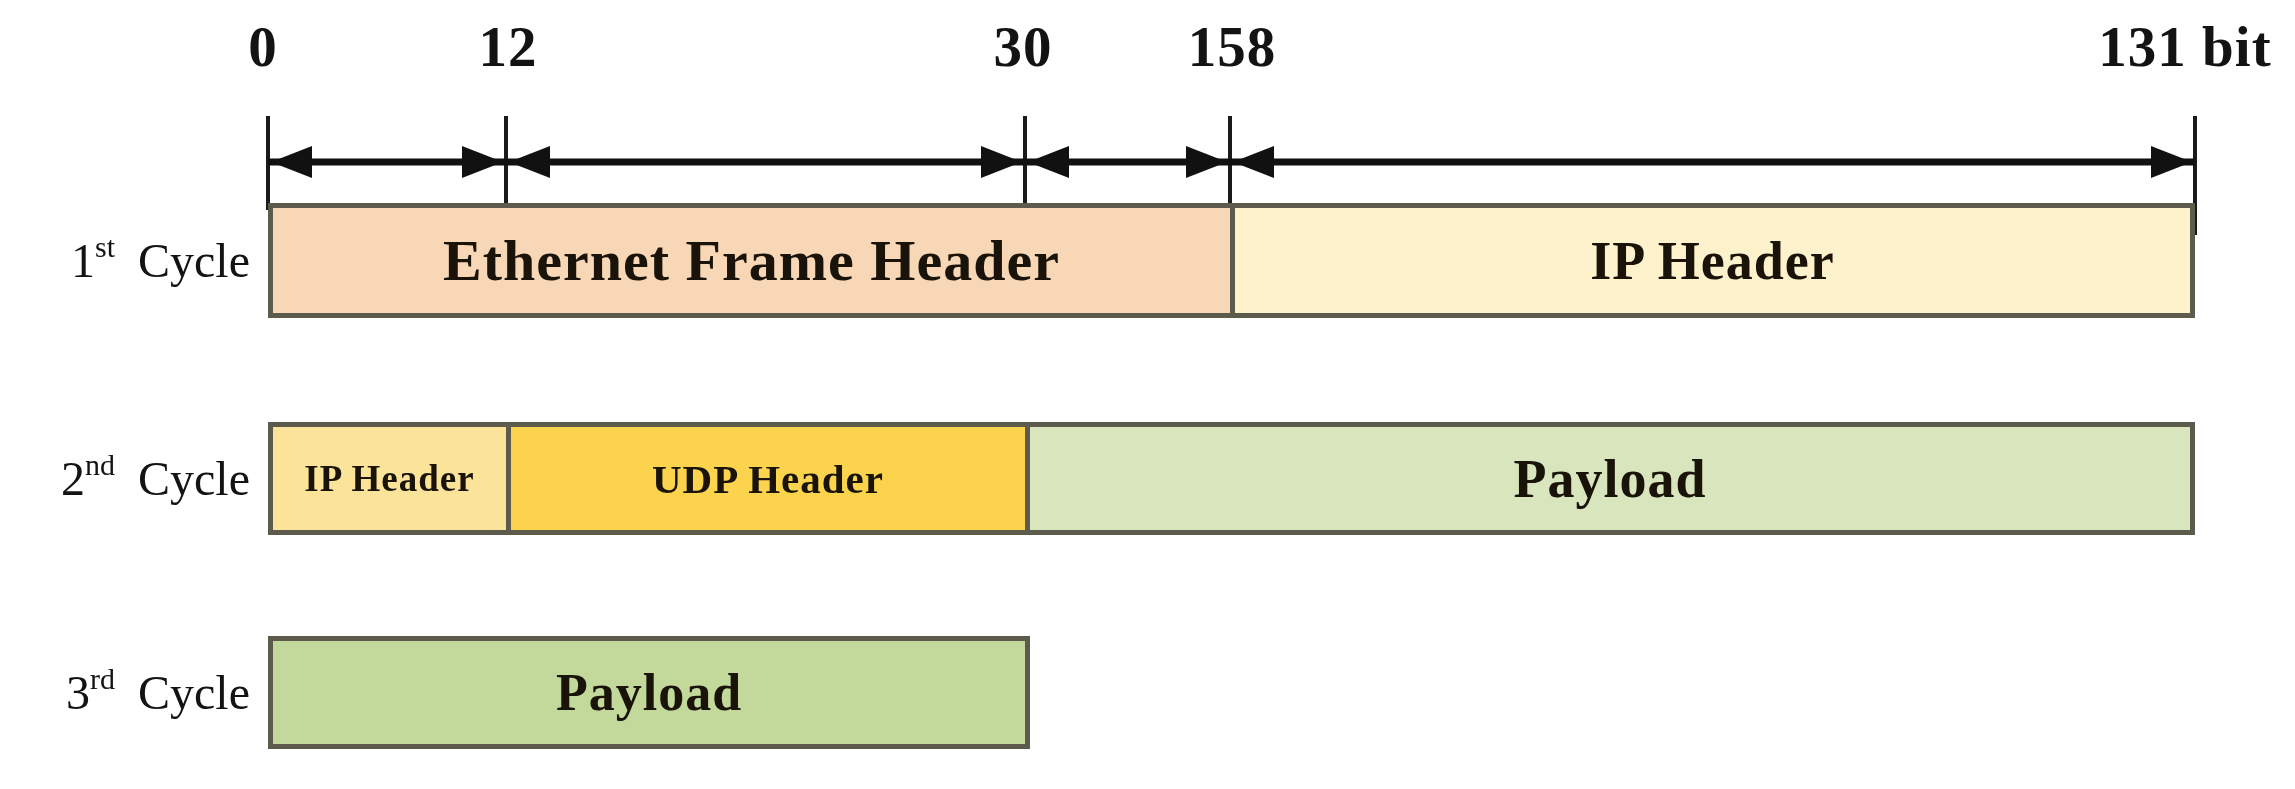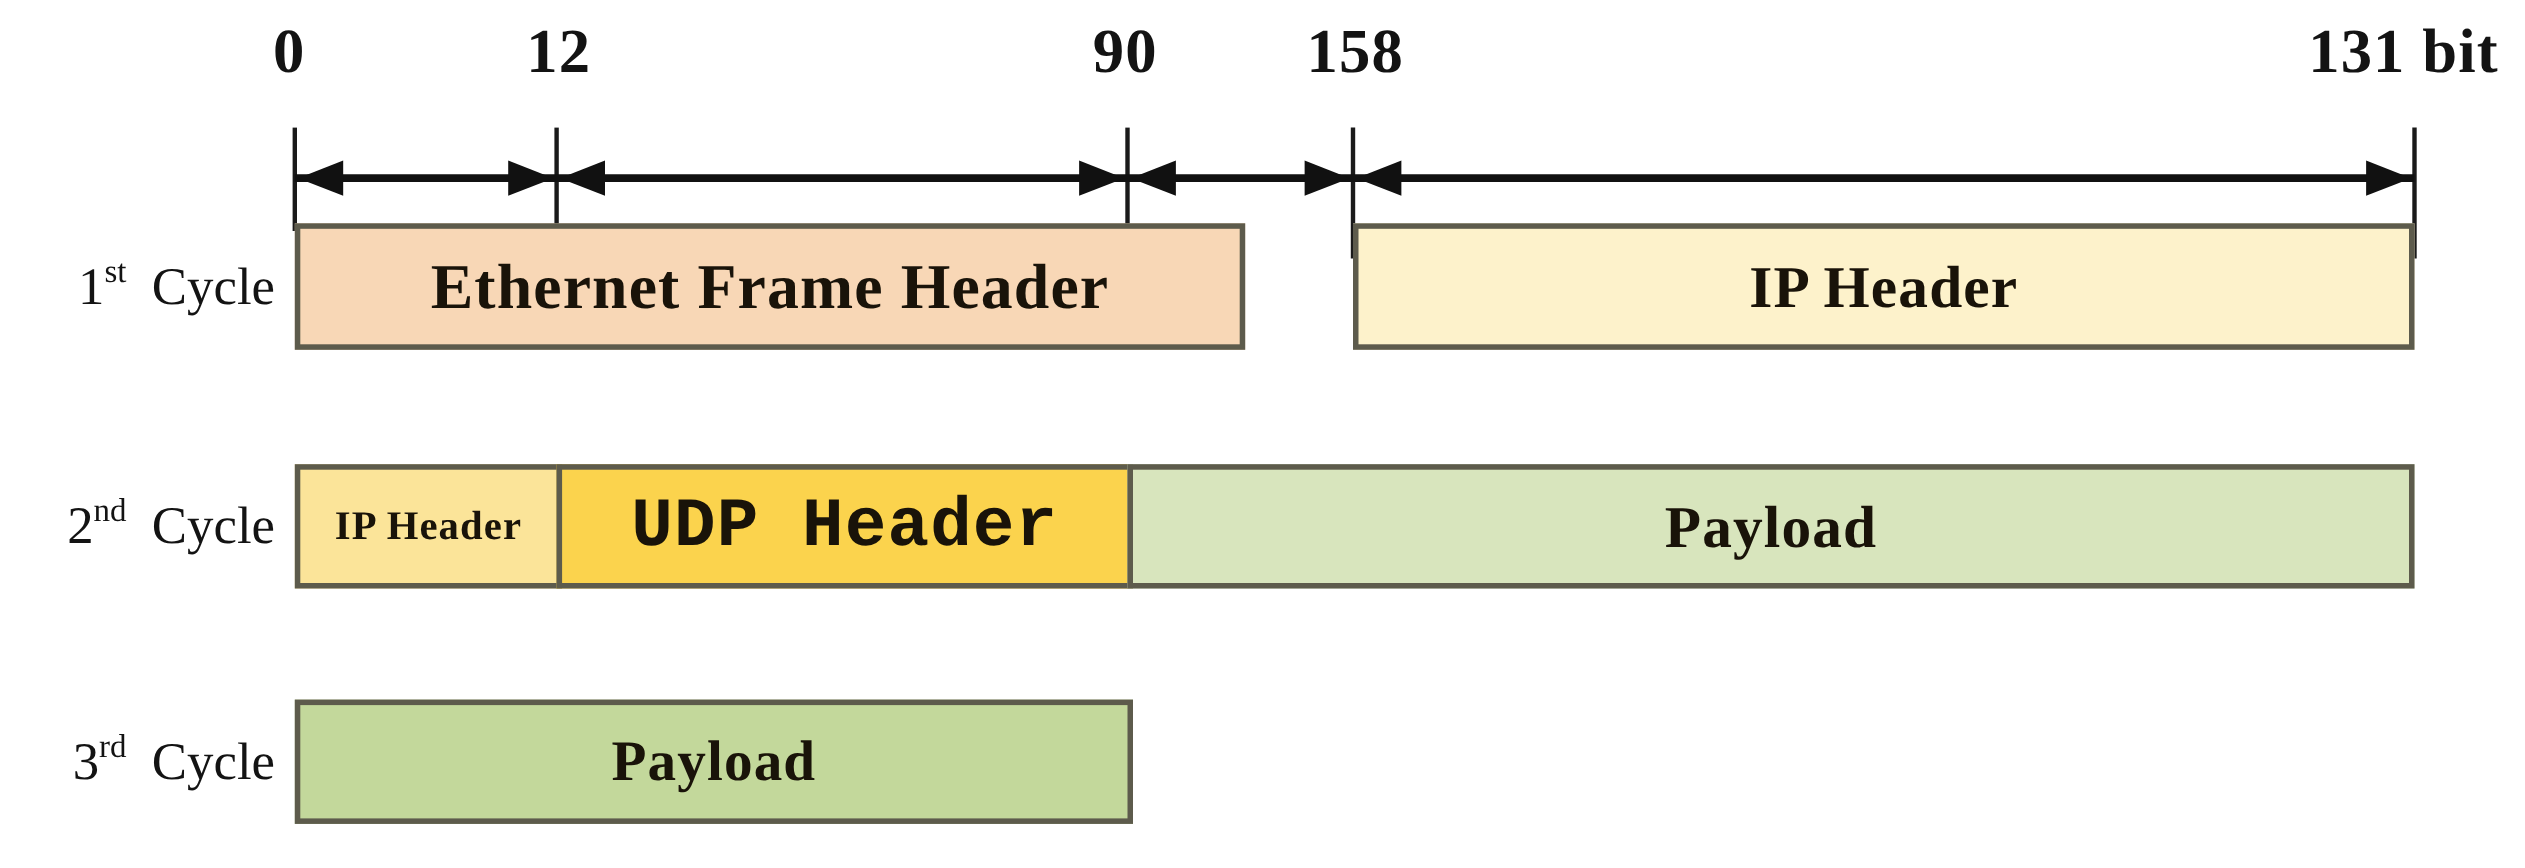--- a/index.html
+++ b/index.html
@@ -32,32 +32,32 @@
     box-sizing:border-box;
     display:flex;align-items:center;justify-content:center;
   }
   .seg-label{
     font-weight:bold;color:#191309;white-space:nowrap;
     letter-spacing:1px;
   }
   .fs-ethernet{font-size:58px;}
   .fs-ipheader1{font-size:54px;}
   .fs-ipheader2{font-size:37px;}
-  .fs-udp{font-size:63px;font-family:Liberation Mono, monospace;}
+  .fs-udp{font-size:41px;}
   .fs-payload2{font-size:54px;}
   .fs-payload3{font-size:52px;}
 </style>
 </head>
 <body>
 
 <div class="canvas">
 
   <div class="tick-label" style="left:263px">0</div>
   <div class="tick-label" style="left:508px">12</div>
-  <div class="tick-label" style="left:1023px">90</div>
+  <div class="tick-label" style="left:1023px">30</div>
   <div class="tick-label" style="left:1232px">158</div>
   <div class="tick-label" style="left:2185px">131 bit</div>
 
   <svg class="axis-svg" width="2295" height="240" viewBox="0 0 2295 240">
 
     <line x1="268" y1="116" x2="268" y2="210" stroke="#1a1a1a" stroke-width="4"></line>
     <line x1="506" y1="116" x2="506" y2="210" stroke="#1a1a1a" stroke-width="4"></line>
     <line x1="1025" y1="116" x2="1025" y2="210" stroke="#1a1a1a" stroke-width="4"></line>
     <line x1="1230" y1="116" x2="1230" y2="235" stroke="#1a1a1a" stroke-width="4"></line>
     <line x1="2195" y1="116" x2="2195" y2="235" stroke="#1a1a1a" stroke-width="4"></line>
@@ -72,21 +72,21 @@
     <polygon points="1227,162 1186,146 1186,178" fill="#111111"></polygon>
     <polygon points="1233,162 1274,146 1274,178" fill="#111111"></polygon>
     <polygon points="2192,162 2151,146 2151,178" fill="#111111"></polygon>
   </svg>
 
   <div class="cycle-label" style="top:203px;height:115px;">
     <span>1</span>
       <sup>st</sup>
       <span class="cycle-word">Cycle</span>
   </div>
-  <div class="seg" style="left: 268px; top: 203px; width: 864px; height: 115px; background-color: rgb(248, 215, 182);">
+  <div class="seg" style="left: 268px; top: 203px; width: 967px; height: 115px; background-color: rgb(248, 215, 182);">
     <span class="seg-label fs-ethernet">Ethernet Frame Header</span>
   </div>
   <div class="seg" style="left: 1230px; top: 203px; width: 965px; height: 115px; background-color: rgb(253, 242, 203);">
     <span class="seg-label fs-ipheader1">IP Header</span>
   </div>
 
   <div class="cycle-label" style="top:422px;height:113px;">
     <span>2</span>
       <sup>nd</sup>
       <span class="cycle-word">Cycle</span>

